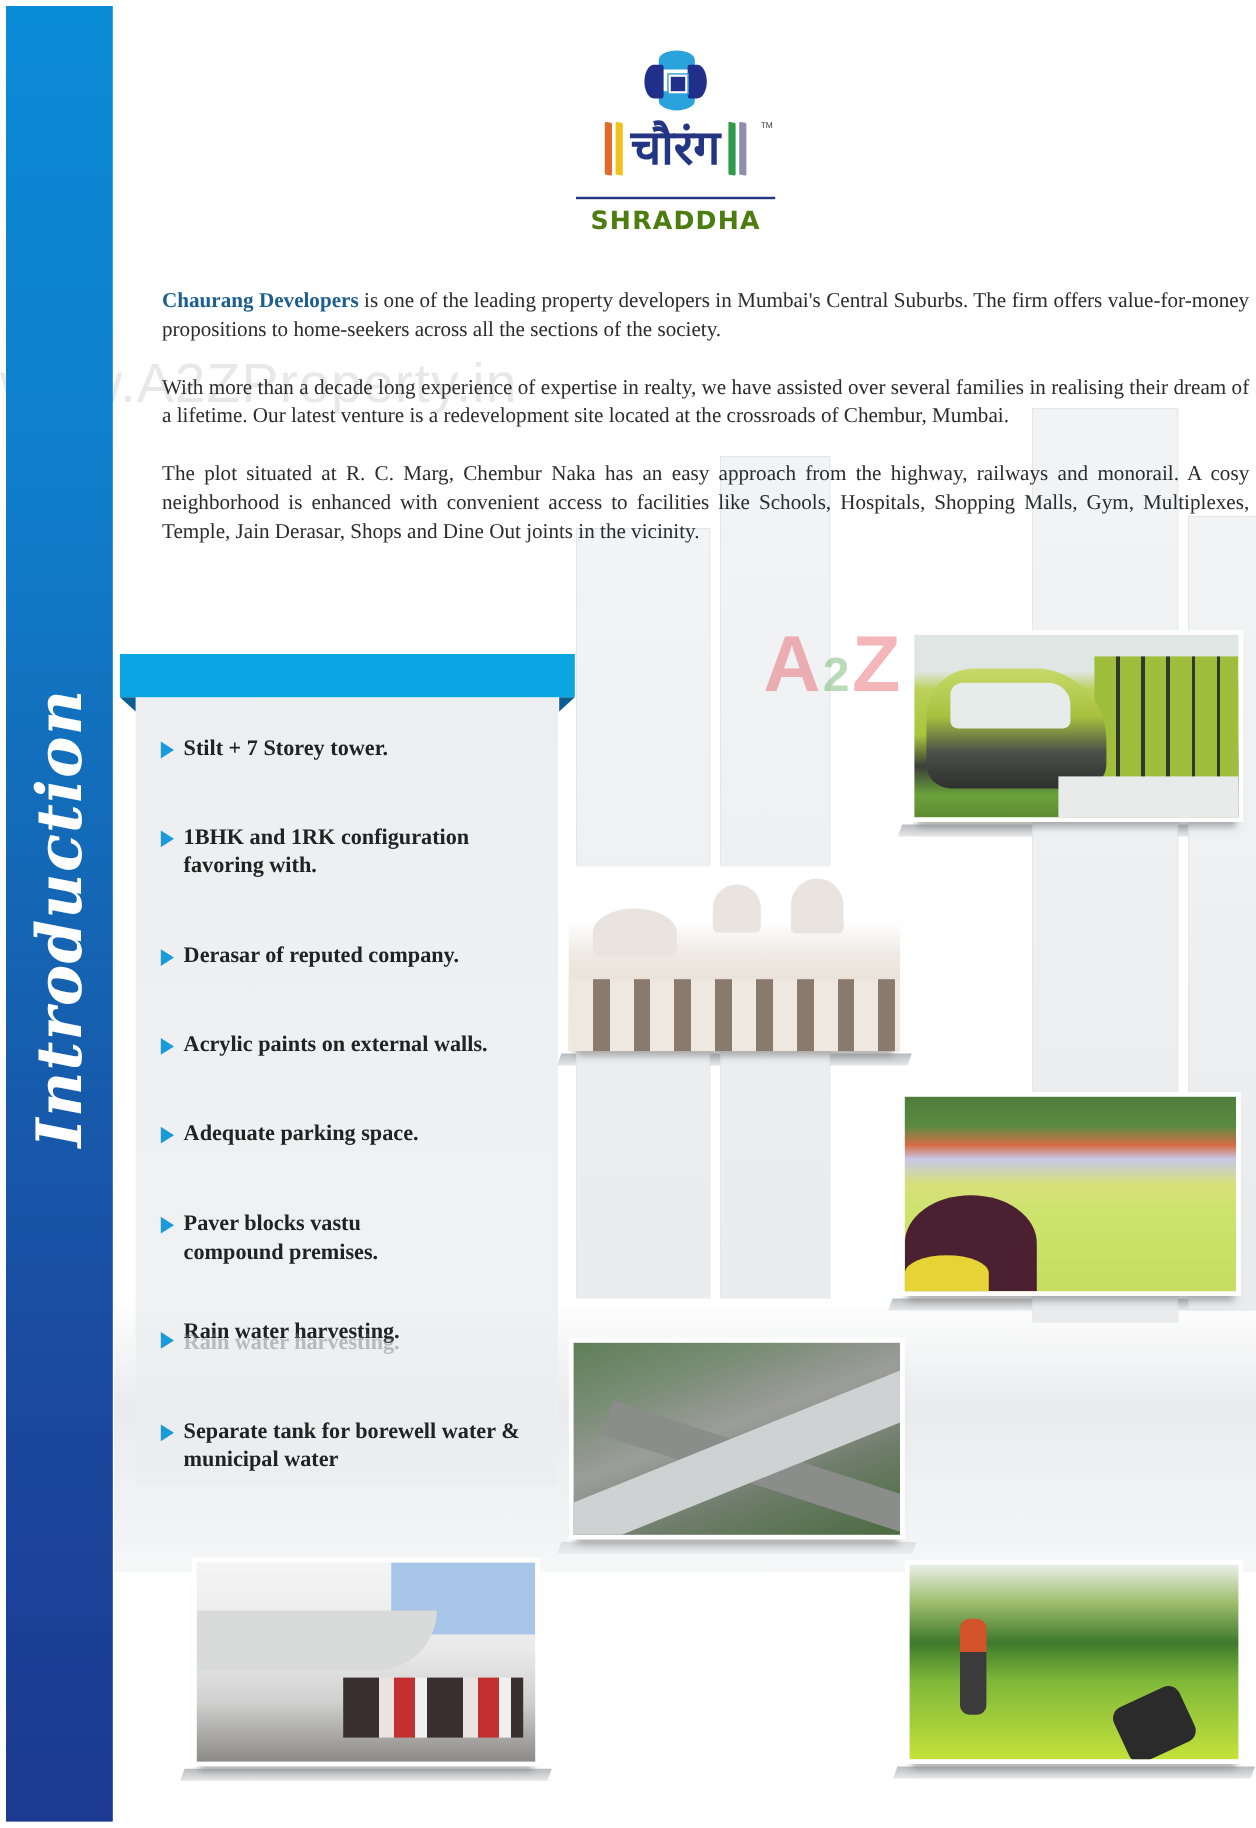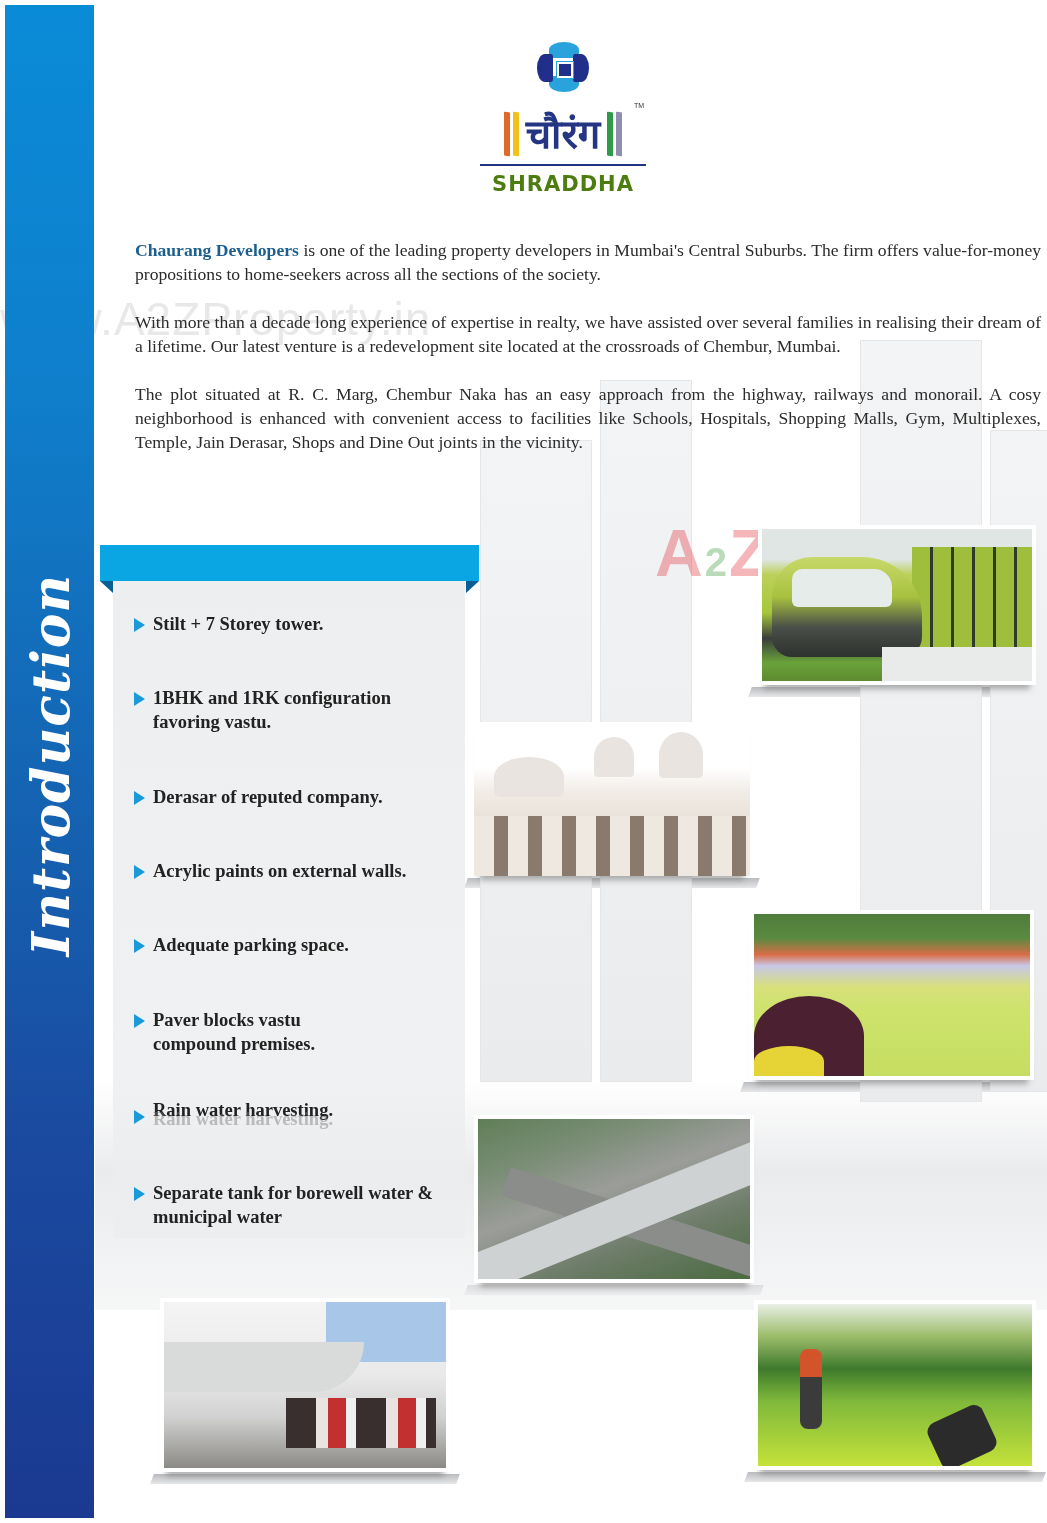--- a/index.html
+++ b/index.html
@@ -10,21 +10,21 @@
     color: #2b2b2b;
   }
   
   .bg-art { position: absolute; inset: 0; pointer-events: none; }
   .bg-art .tower { position: absolute; background: linear-gradient(180deg, #f3f4f5, #e9ebed); border: 1px solid #e4e6e8; }
   .bg-art .ground { position: absolute; left: 95px; right: 0; top: 1080px; height: 230px;
     background: linear-gradient(180deg, rgba(235,236,238,0.0), rgba(232,233,235,0.9) 40%, rgba(240,241,242,0.6)); }
 
   .watermark { position: absolute; font-family: "Liberation Sans", sans-serif; color: rgba(190,190,190,0.35);
     font-size: 46px; letter-spacing: 1px; white-space: nowrap; }
-  .wm-a2z { position: absolute; left: 655px; top: 515px; font-family: "Liberation Sans", sans-serif; font-weight: bold;
+  .wm-a2z { position: absolute; left: 636px; top: 515px; font-family: "Liberation Sans", sans-serif; font-weight: bold;
     font-size: 66px; letter-spacing: 2px; opacity: 0.35; }
   .wm-a2z span:nth-child(1){ color:#e0303a; }
   .wm-a2z span:nth-child(2){ color:#3a9b3a; font-size: 40px; }
   .wm-a2z span:nth-child(3){ color:#e0303a; }
 
   
   .sidebar { position: absolute; left: 5px; top: 5px; width: 89px; height: 1513px;
     background: linear-gradient(180deg, #0a8bd6 0%, #0f7fcc 25%, #1466b4 50%, #1a4aa0 75%, #1b3990 100%); }
   .sidebar-title { position: absolute; left: 50%; top: 760px; transform: translate(-50%,-50%) rotate(-90deg);
     color: #ffffff; font-family: "DejaVu Serif", serif; font-style: italic; font-weight: bold;
@@ -32,21 +32,21 @@
 
   
   .logo { position: absolute; left: 478px; top: 40px; width: 170px; height: 160px; text-align: center; }
   .logo-mark { position: relative; width: 56px; height: 56px; margin: 0 auto; }
   .logo-mark .petal { position: absolute; border-radius: 50%; }
   .logo-mark .p1 { left: 14px; top: 2px; width: 30px; height: 16px; background: #2aa3dc; border-radius: 50% 50% 10% 10%; }
   .logo-mark .p2 { left: 14px; top: 36px; width: 30px; height: 16px; background: #2aa3dc; border-radius: 10% 10% 50% 50%; }
   .logo-mark .p3 { left: 2px; top: 14px; width: 16px; height: 28px; background: #1f2f8a; border-radius: 50% 10% 10% 50%; }
   .logo-mark .p4 { left: 38px; top: 14px; width: 16px; height: 28px; background: #1f2f8a; border-radius: 10% 50% 50% 10%; }
   .logo-mark .core { position: absolute; left: 22px; top: 22px; width: 12px; height: 12px; background: #1f2f8a; border: 2px solid #fff; outline: 1px solid #2aa3dc; }
-  .logo-word { position: relative; height: 54px; margin-top: 6px; display: flex; align-items: flex-end; justify-content: center; gap: 3px; }
+  .logo-word { position: relative; height: 54px; margin-top: 6px; display: flex; align-items: flex-start; justify-content: center; gap: 3px; }
   .bar { display: inline-block; width: 6px; height: 44px; border-radius: 1px; transform: skewY(8deg); }
   .logo-hindi { font-family: "DejaVu Sans", sans-serif; font-weight: bold; color: #243584; font-size: 40px; line-height: 44px; margin: 0 4px; }
   .tm { position: absolute; right: 4px; top: 0; font-family: "Liberation Sans", sans-serif; font-size: 7px; color: #333; }
   .logo-rule { height: 2px; background: #243584; margin: 8px 2px 6px; }
   .logo-sub { font-family: "DejaVu Sans", sans-serif; font-weight: bold; color: #4d7c0f; font-size: 21px; letter-spacing: 1px; }
 
   
   .intro { position: absolute; left: 135px; top: 226px; width: 906px; font-size: 17.6px; line-height: 24px; text-align: justify; }
   .intro p { margin: 12px 0 24px 0; }
   .intro .brand { color: #1c5f8f; font-weight: bold; }
@@ -157,21 +157,21 @@
 <div class="ribbon"></div>
 <div class="ribbon-fold-l"></div>
 <div class="ribbon-fold-r"></div>
 
 <div class="feature" style="top:612px;">
   <span class="arrow"></span>
   <span class="txt">Stilt + 7 Storey tower.</span>
 </div>
 <div class="feature" style="top:686px; width:300px;">
   <span class="arrow"></span>
-  <span class="txt">1BHK and 1RK configuration favoring vastu.</span>
+  <span class="txt">1BHK and 1RK configuration favoring with.</span>
 </div>
 <div class="feature" style="top:785px;">
   <span class="arrow"></span>
   <span class="txt">Derasar of reputed company.</span>
 </div>
 <div class="feature" style="top:859px;">
   <span class="arrow"></span>
   <span class="txt">Acrylic paints on external walls.</span>
 </div>
 <div class="feature" style="top:933px;font-family:Liberation Serif, serif;">

